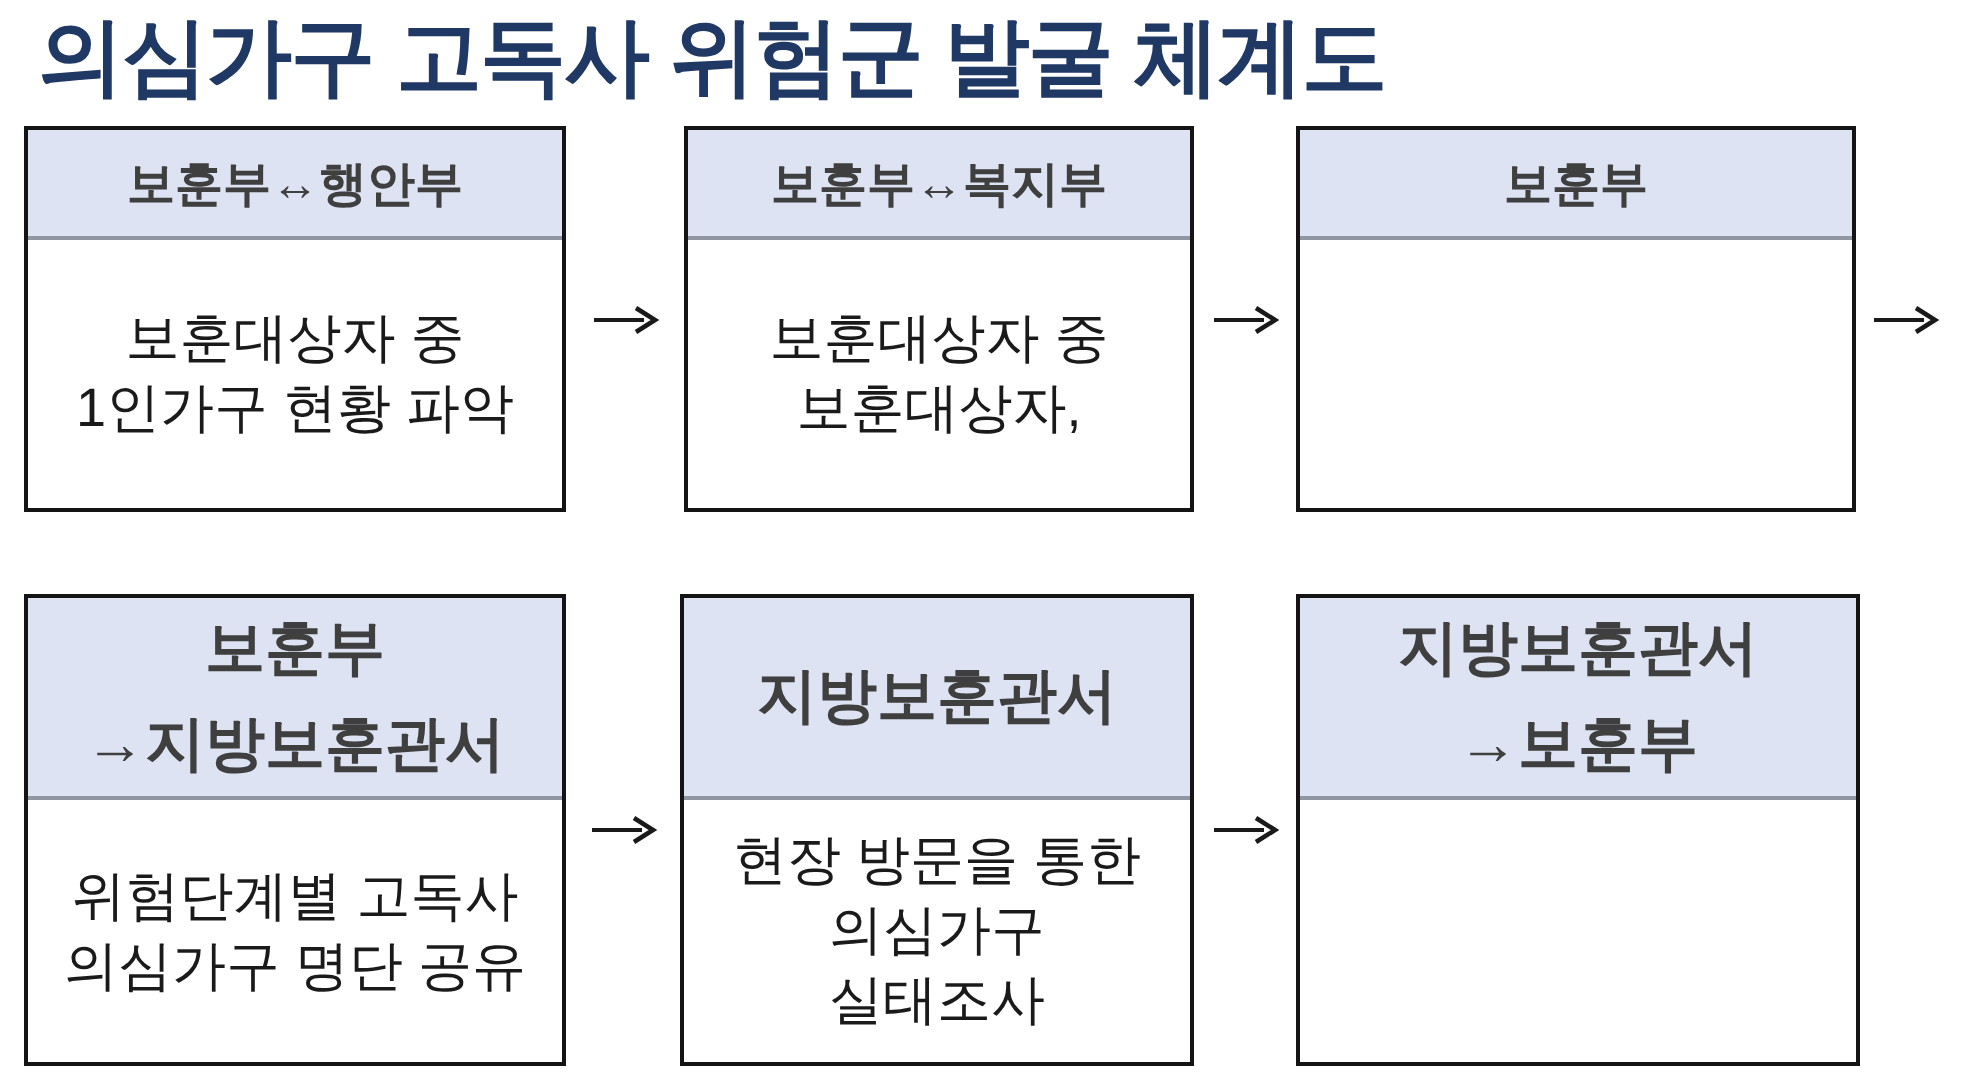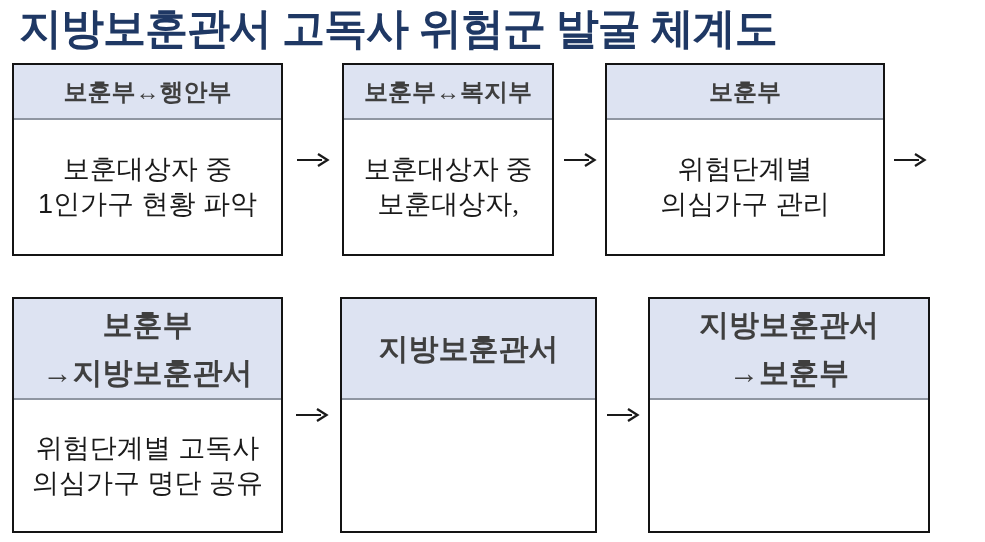--- a/index.html
+++ b/index.html
@@ -60,36 +60,36 @@
     line-height: 35px;
     text-align: center;
   }
   .arrow-cell {
     display: flex;
     align-items: center;
     justify-content: center;
   }
   .w1 { width: 271px; }
   .a1 { width: 59px; }
-  .w2 { width: 212px; font-family: Liberation Serif, serif; }
+  .w2 { width: 255px; }
   .a2 { width: 51px; }
   .w3 { width: 280px; }
   .a3 { width: 49px; }
   .w4 { width: 271px; }
   .a4 { width: 57px; }
   .w5 { width: 257px; }
   .a5 { width: 51px; }
   .w6 { width: 282px; }
 </style>
 </head>
 <body>
 
 <div class="canvas">
 
-  <div class="title">지방보훈관서 고독사 위험군 발굴 체계도</div>
+  <div class="title">의심가구 고독사 위험군 발굴 체계도</div>
 
   <div class="row row1">
 
     <div class="box w1">
       <div class="box-header">
         <div>보훈부↔행안부</div>
       </div>
       <div class="box-body">
         <div>보훈대상자 중</div>
         <div>1인가구 현황 파악</div>
@@ -117,24 +117,20 @@
       <svg width="34" height="16" viewBox="0 0 34 16">
         <path d="M1 8 H26" stroke="#1a1a1a" stroke-width="2" fill="none"></path>
         <path d="M22 2 L31.5 8 L22 14" stroke="#1a1a1a" stroke-width="2.3" fill="none"></path>
       </svg>
     </div>
 
     <div class="box w3">
       <div class="box-header">
         <div>보훈부</div>
       </div>
-      <div class="box-body">
-        <div>위험단계별</div>
-        <div>의심가구 관리</div>
-      </div>
     </div>
 
     <div class="arrow-cell a3">
       <svg width="34" height="16" viewBox="0 0 34 16">
         <path d="M1 8 H26" stroke="#1a1a1a" stroke-width="2" fill="none"></path>
         <path d="M22 2 L31.5 8 L22 14" stroke="#1a1a1a" stroke-width="2.3" fill="none"></path>
       </svg>
     </div>
 
   </div>
@@ -156,20 +152,25 @@
       <svg width="34" height="16" viewBox="0 0 34 16">
         <path d="M1 8 H26" stroke="#1a1a1a" stroke-width="2" fill="none"></path>
         <path d="M22 2 L31.5 8 L22 14" stroke="#1a1a1a" stroke-width="2.3" fill="none"></path>
       </svg>
     </div>
 
     <div class="box w5">
       <div class="box-header">
         <div>지방보훈관서</div>
       </div>
+      <div class="box-body">
+        <div>현장 방문을 통한</div>
+        <div>의심가구</div>
+        <div>실태조사</div>
+      </div>
     </div>
 
     <div class="arrow-cell a5">
       <svg width="34" height="16" viewBox="0 0 34 16">
         <path d="M1 8 H26" stroke="#1a1a1a" stroke-width="2" fill="none"></path>
         <path d="M22 2 L31.5 8 L22 14" stroke="#1a1a1a" stroke-width="2.3" fill="none"></path>
       </svg>
     </div>
 
     <div class="box w6">

